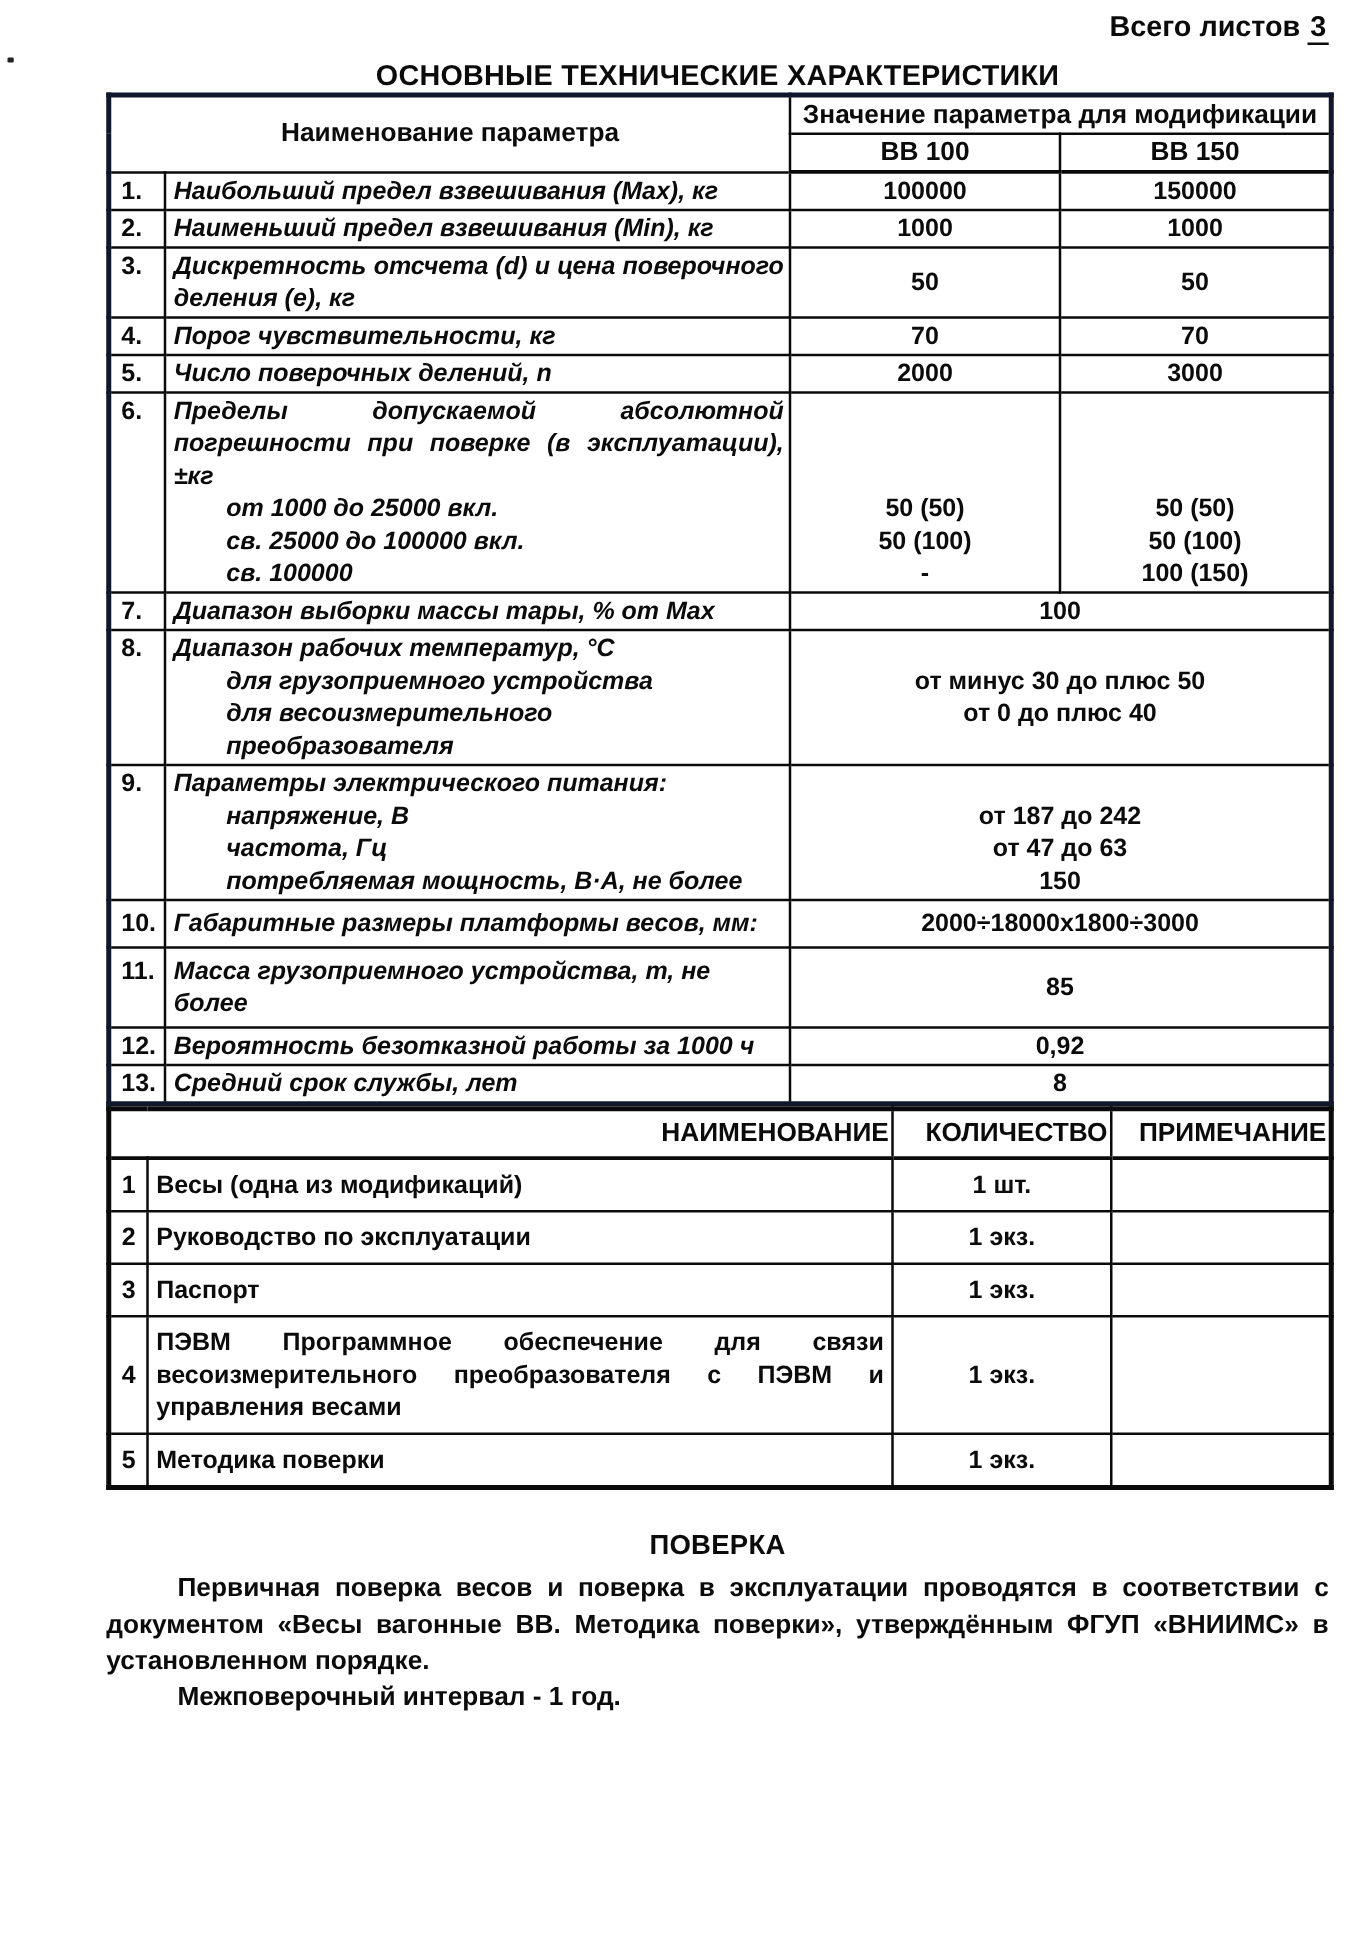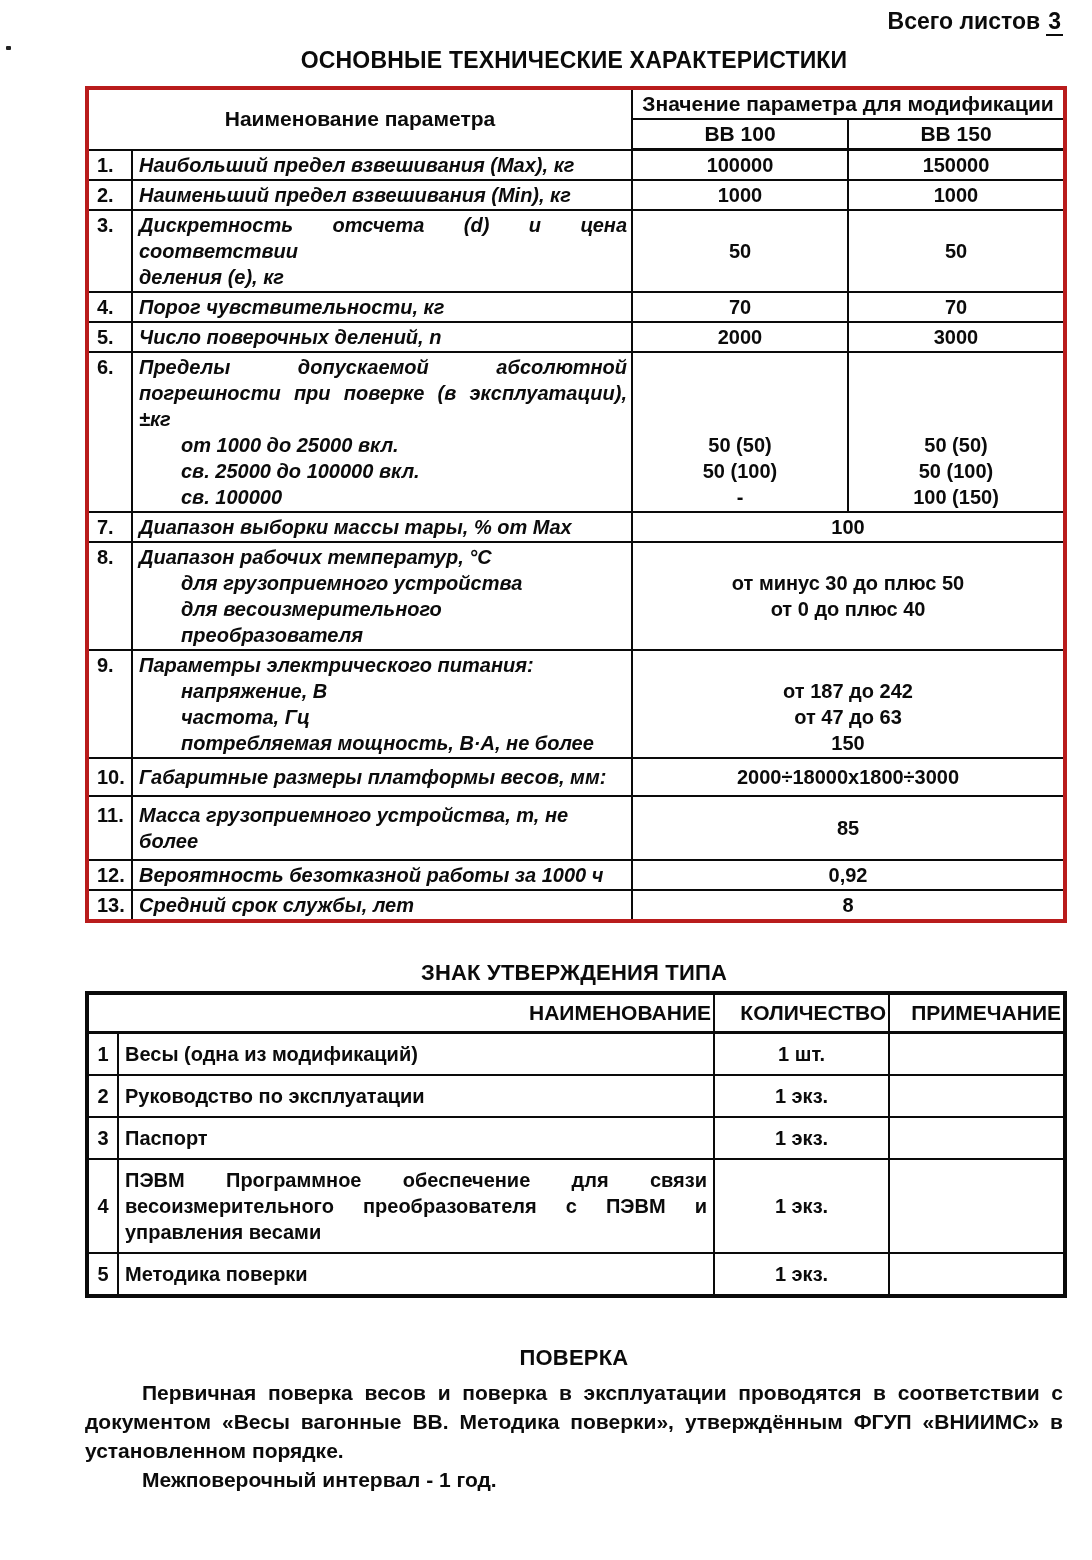--- a/index.html
+++ b/index.html
@@ -14,21 +14,21 @@
   
   .sheet-head{padding-top:6px;text-align:right;font-size:23px;line-height:30px;}
   .u{border-bottom:2px solid #0b0b0b;padding:0 2px;margin-left:6px;}
 
   
   .h1{margin-top:10px;text-align:center;font-size:23px;line-height:28px;letter-spacing:.2px;}
   .h2{text-align:center;font-size:22px;line-height:28px;letter-spacing:.2px;}
 
   
   table{border-collapse:collapse;table-layout:fixed;width:978px;background:#fff;}
-  table.spec{margin-top:12px;border:4px solid #b91c1c;}
+  table.spec{border:4px solid #0f172a;}
   table.kit{border:4px solid #0a0a0a;}
   td{border:2px solid #0a0a0a;font-size:20px;line-height:26px;vertical-align:middle;padding:1px 4px;}
   .spec .hd{text-align:center;font-size:21px;}
   .spec tr.hdr2 td{border-bottom:3px solid #0a0a0a;}
   .num{text-align:left;padding-left:8px;vertical-align:top;}
   .name{text-align:left;padding-left:6px;}
   .name{vertical-align:top;font-style:italic;}
   .val{text-align:center;}
   .top{vertical-align:top;}
   .jl{text-align:justify;text-align-last:justify;}
@@ -40,21 +40,21 @@
   .kit .hd{text-align:right;font-size:21px;border-bottom:3px solid #0a0a0a;padding:5px 2px;}
   .kit .knum{text-align:center;padding:7px 2px;}
   .kit .kname{text-align:left;padding:7px 6px;}
   .kit .kqty{text-align:center;}
 
   
   .para{font-size:21px;line-height:29px;text-align:justify;text-indent:57px;margin:0;}
   .line-ind{font-size:21px;line-height:29px;padding-left:57px;}
   .mt36{margin-top:36px;}
   .mt26{margin-top:26px;}
-  .mt30{margin-top:46px;}
+  .mt30{margin-top:30px;}
   .mb20{margin-bottom:20px;}
   .mb6{margin-bottom:6px;}
   .mb4{margin-bottom:4px;}
 </style>
 </head>
 <body>
 
 <div class="artifact"></div>
 
 <div class="page">
@@ -90,21 +90,21 @@
     </tr>
     <tr>
       <td class="num">2.</td>
       <td class="name">Наименьший предел взвешивания (Min), кг</td>
       <td class="val">1000</td>
       <td class="val">1000</td>
     </tr>
     <tr>
       <td class="num">3.</td>
       <td class="name">
-        <div class="jl">Дискретность отсчета (d) и цена соответствии</div>
+        <div class="jl">Дискретность отсчета (d) и цена поверочного</div>
         <div>деления (е), кг</div>
       </td>
       <td class="val">50</td>
       <td class="val">50</td>
     </tr>
     <tr>
       <td class="num">4.</td>
       <td class="name">Порог чувствительности, кг</td>
       <td class="val">70</td>
       <td class="val">70</td>
@@ -191,21 +191,20 @@
       <td class="val" colspan="2">0,92</td>
     </tr>
     <tr>
       <td class="num">13.</td>
       <td class="name">Средний срок службы, лет</td>
       <td class="val" colspan="2">8</td>
     </tr>
   </tbody>
     </table>
 
-  <div class="h2 mt36 mb4">ЗНАК УТВЕРЖДЕНИЯ ТИПА</div>
 
 
   <table class="kit">
     <colgroup>
         <col style="width:31px">
         <col style="width:596px">
         <col style="width:175px">
         <col style="width:176px">
       </colgroup>
     <tbody>

